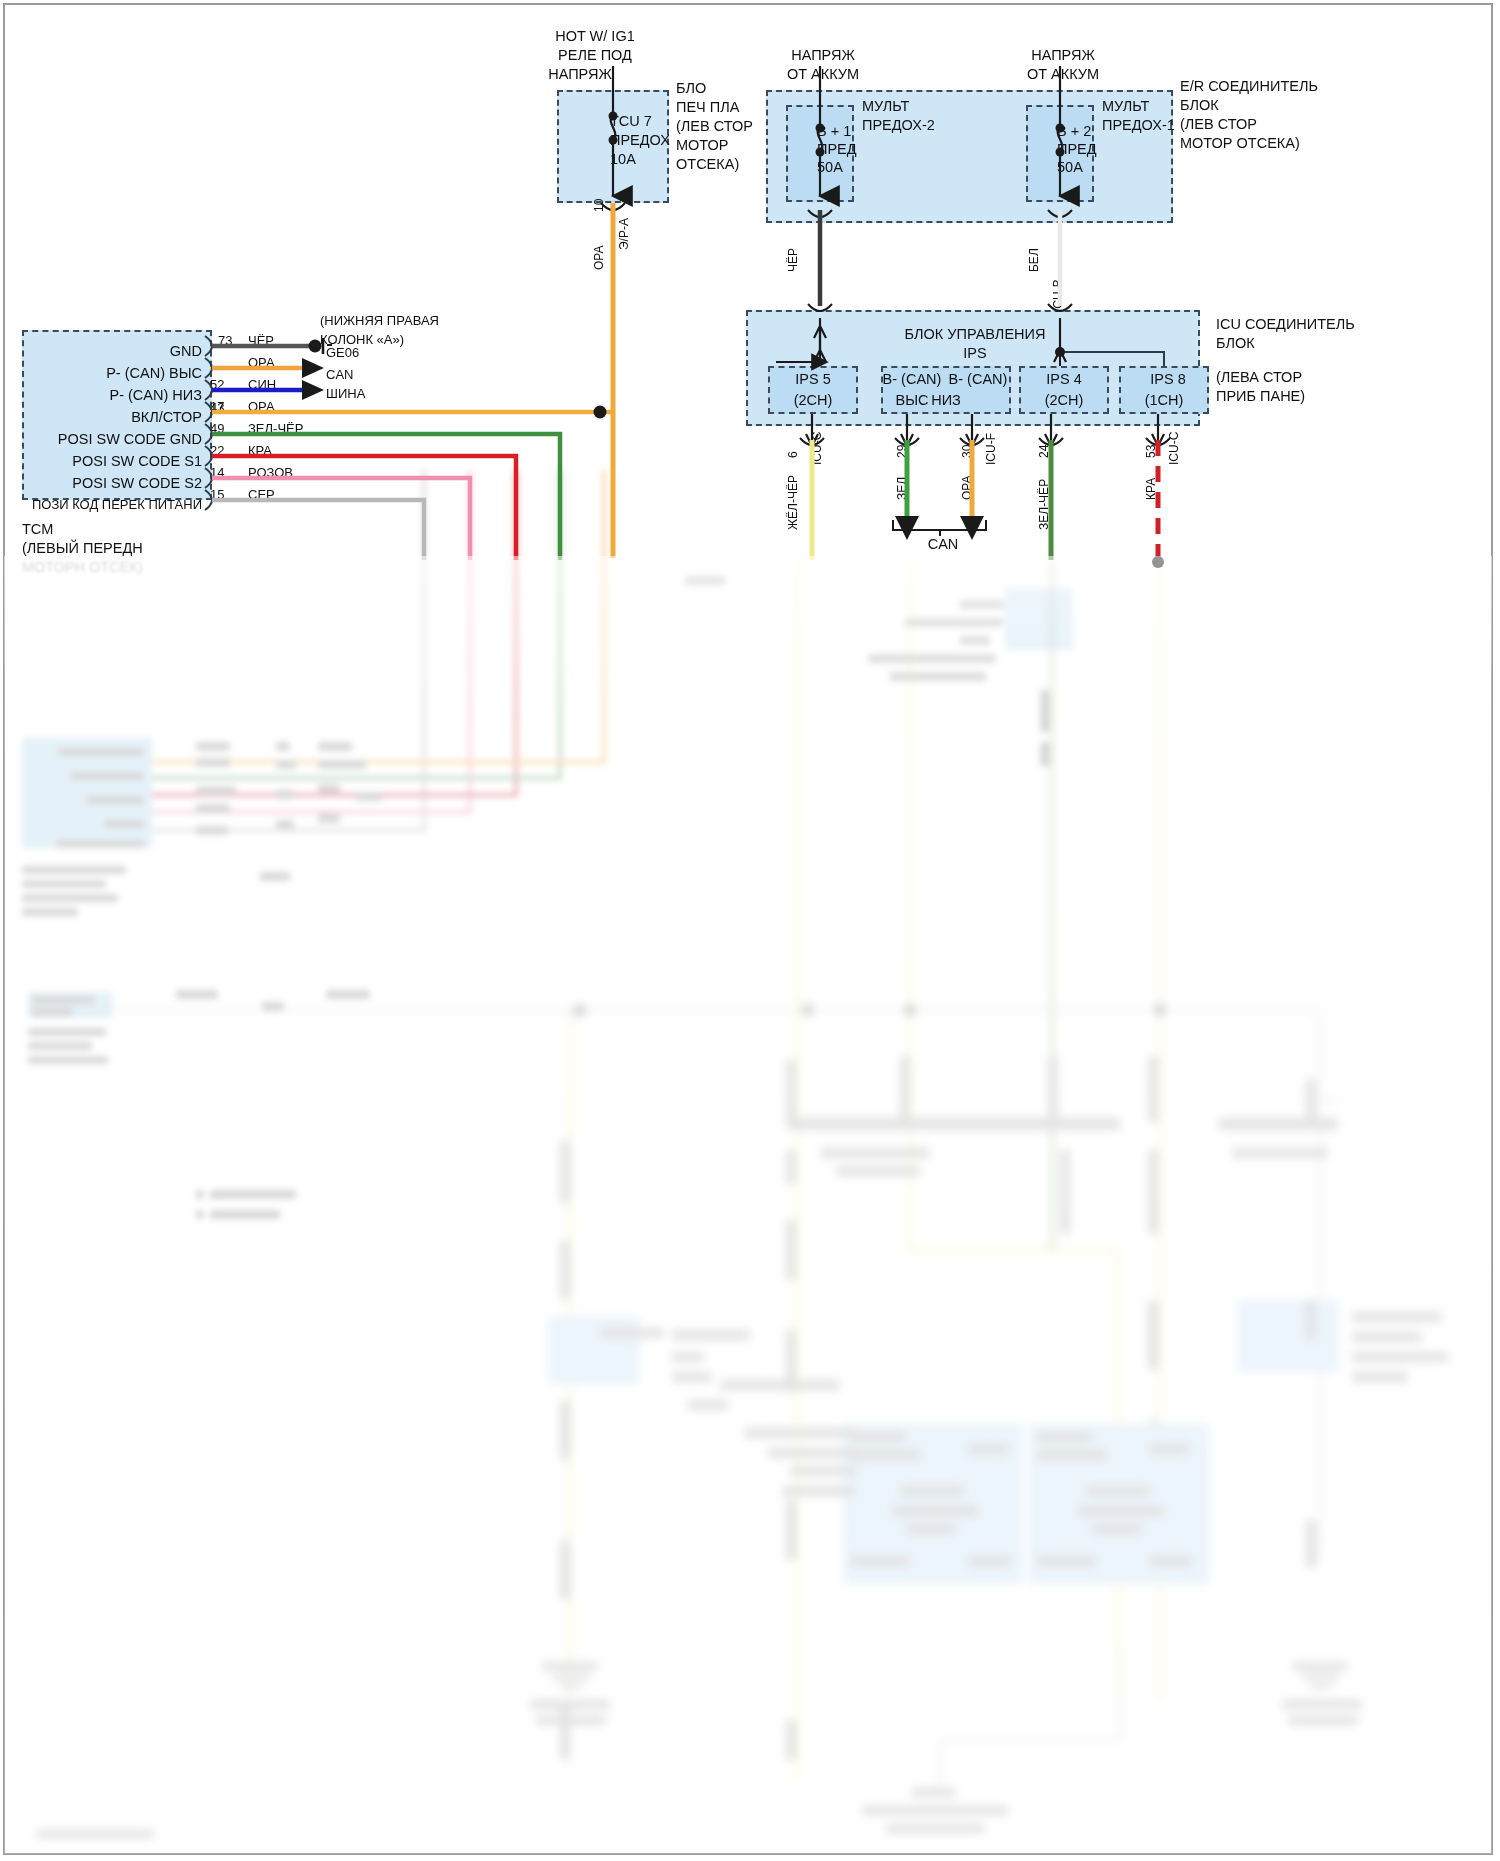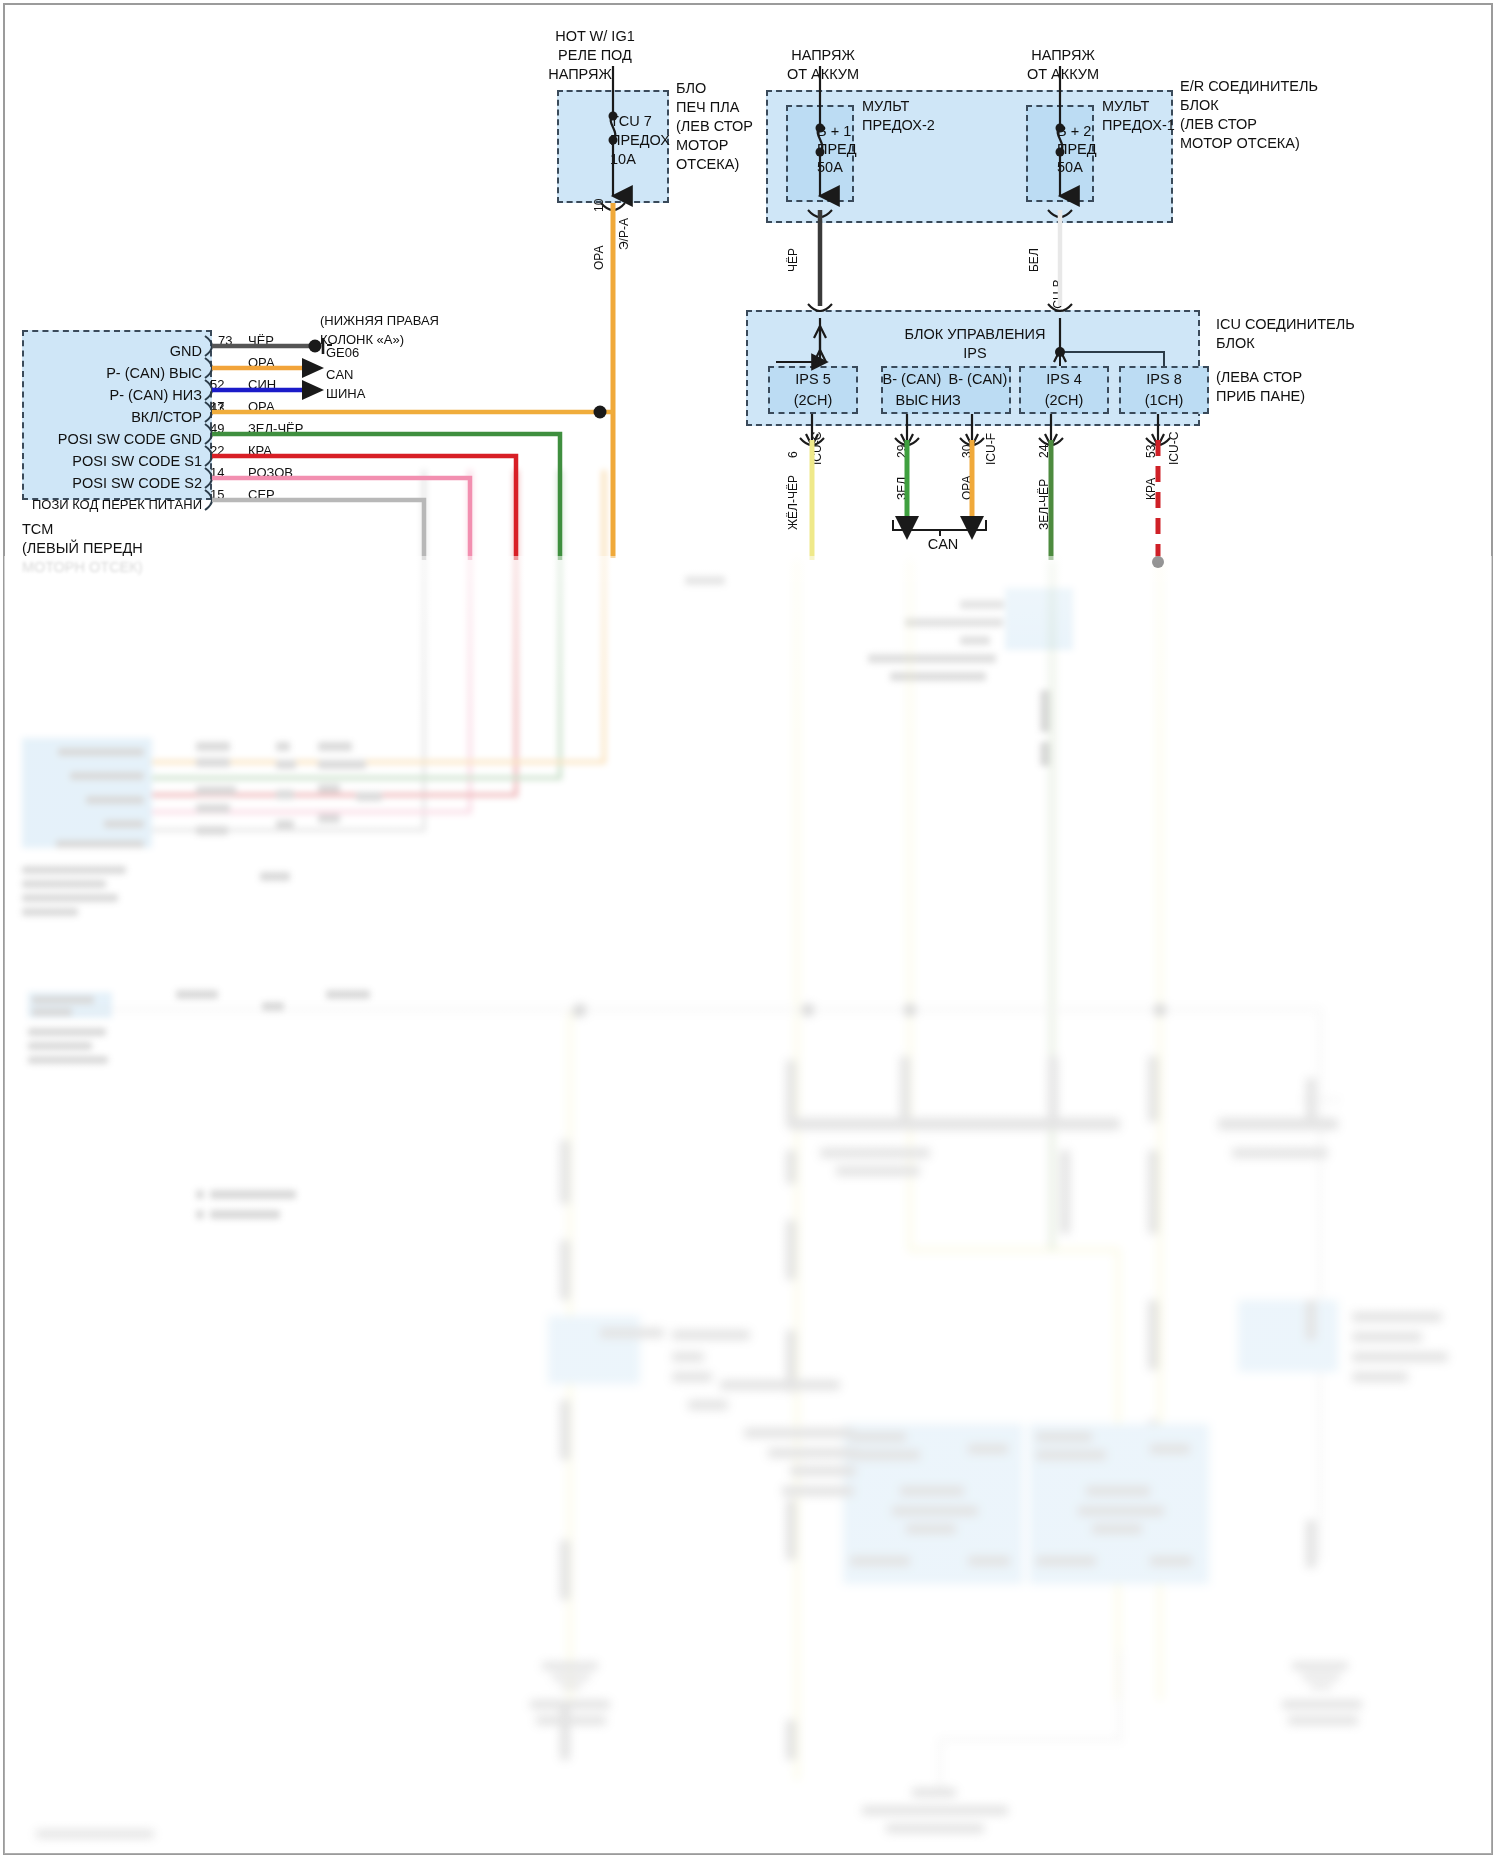--- a/index.html
+++ b/index.html
@@ -286,21 +286,21 @@
   <div class="t c" style="left:878px;top:371px;width:68px;">B- (CAN)</div>
   <div class="t c" style="left:878px;top:392px;width:68px;">ВЫС</div>
   <div class="t c" style="left:944px;top:371px;width:68px;">B- (CAN)</div>
   <div class="t c" style="left:912px;top:392px;width:68px;">НИЗ</div>
 
   <div class="dashbox lite" style="left:1019px;top:366px;width:90px;height:48px;"></div>
   <div class="t c" style="left:1019px;top:371px;width:90px;">IPS 4</div>
   <div class="t c" style="left:1019px;top:392px;width:90px;">(2CH)</div>
 
   <div class="dashbox lite" style="left:1119px;top:366px;width:90px;height:48px;"></div>
-  <div class="t c" style="left:1119px;top:371px;width:90px;">IPS 8</div>
+  <div class="t c" style="left:1119px;top:371px;width:98px;">IPS 8</div>
   <div class="t c" style="left:1119px;top:392px;width:90px;">(1CH)</div>
 
   <div class="t" style="left:1216px;top:316px;">ICU СОЕДИНИТЕЛЬ</div>
   <div class="t" style="left:1216px;top:335px;">БЛОК</div>
   <div class="t" style="left:1216px;top:369px;">(ЛЕВА СТОР</div>
   <div class="t" style="left:1216px;top:388px;">ПРИБ ПАНЕ)</div>
 
   <div class="vert sm" style="left:786px;top:458px;">6</div>
   <div class="vert sm" style="left:786px;top:530px;">ЖЁЛ-ЧЁР</div>
   <div class="vert sm" style="left:810px;top:465px;">ICU-C</div>

